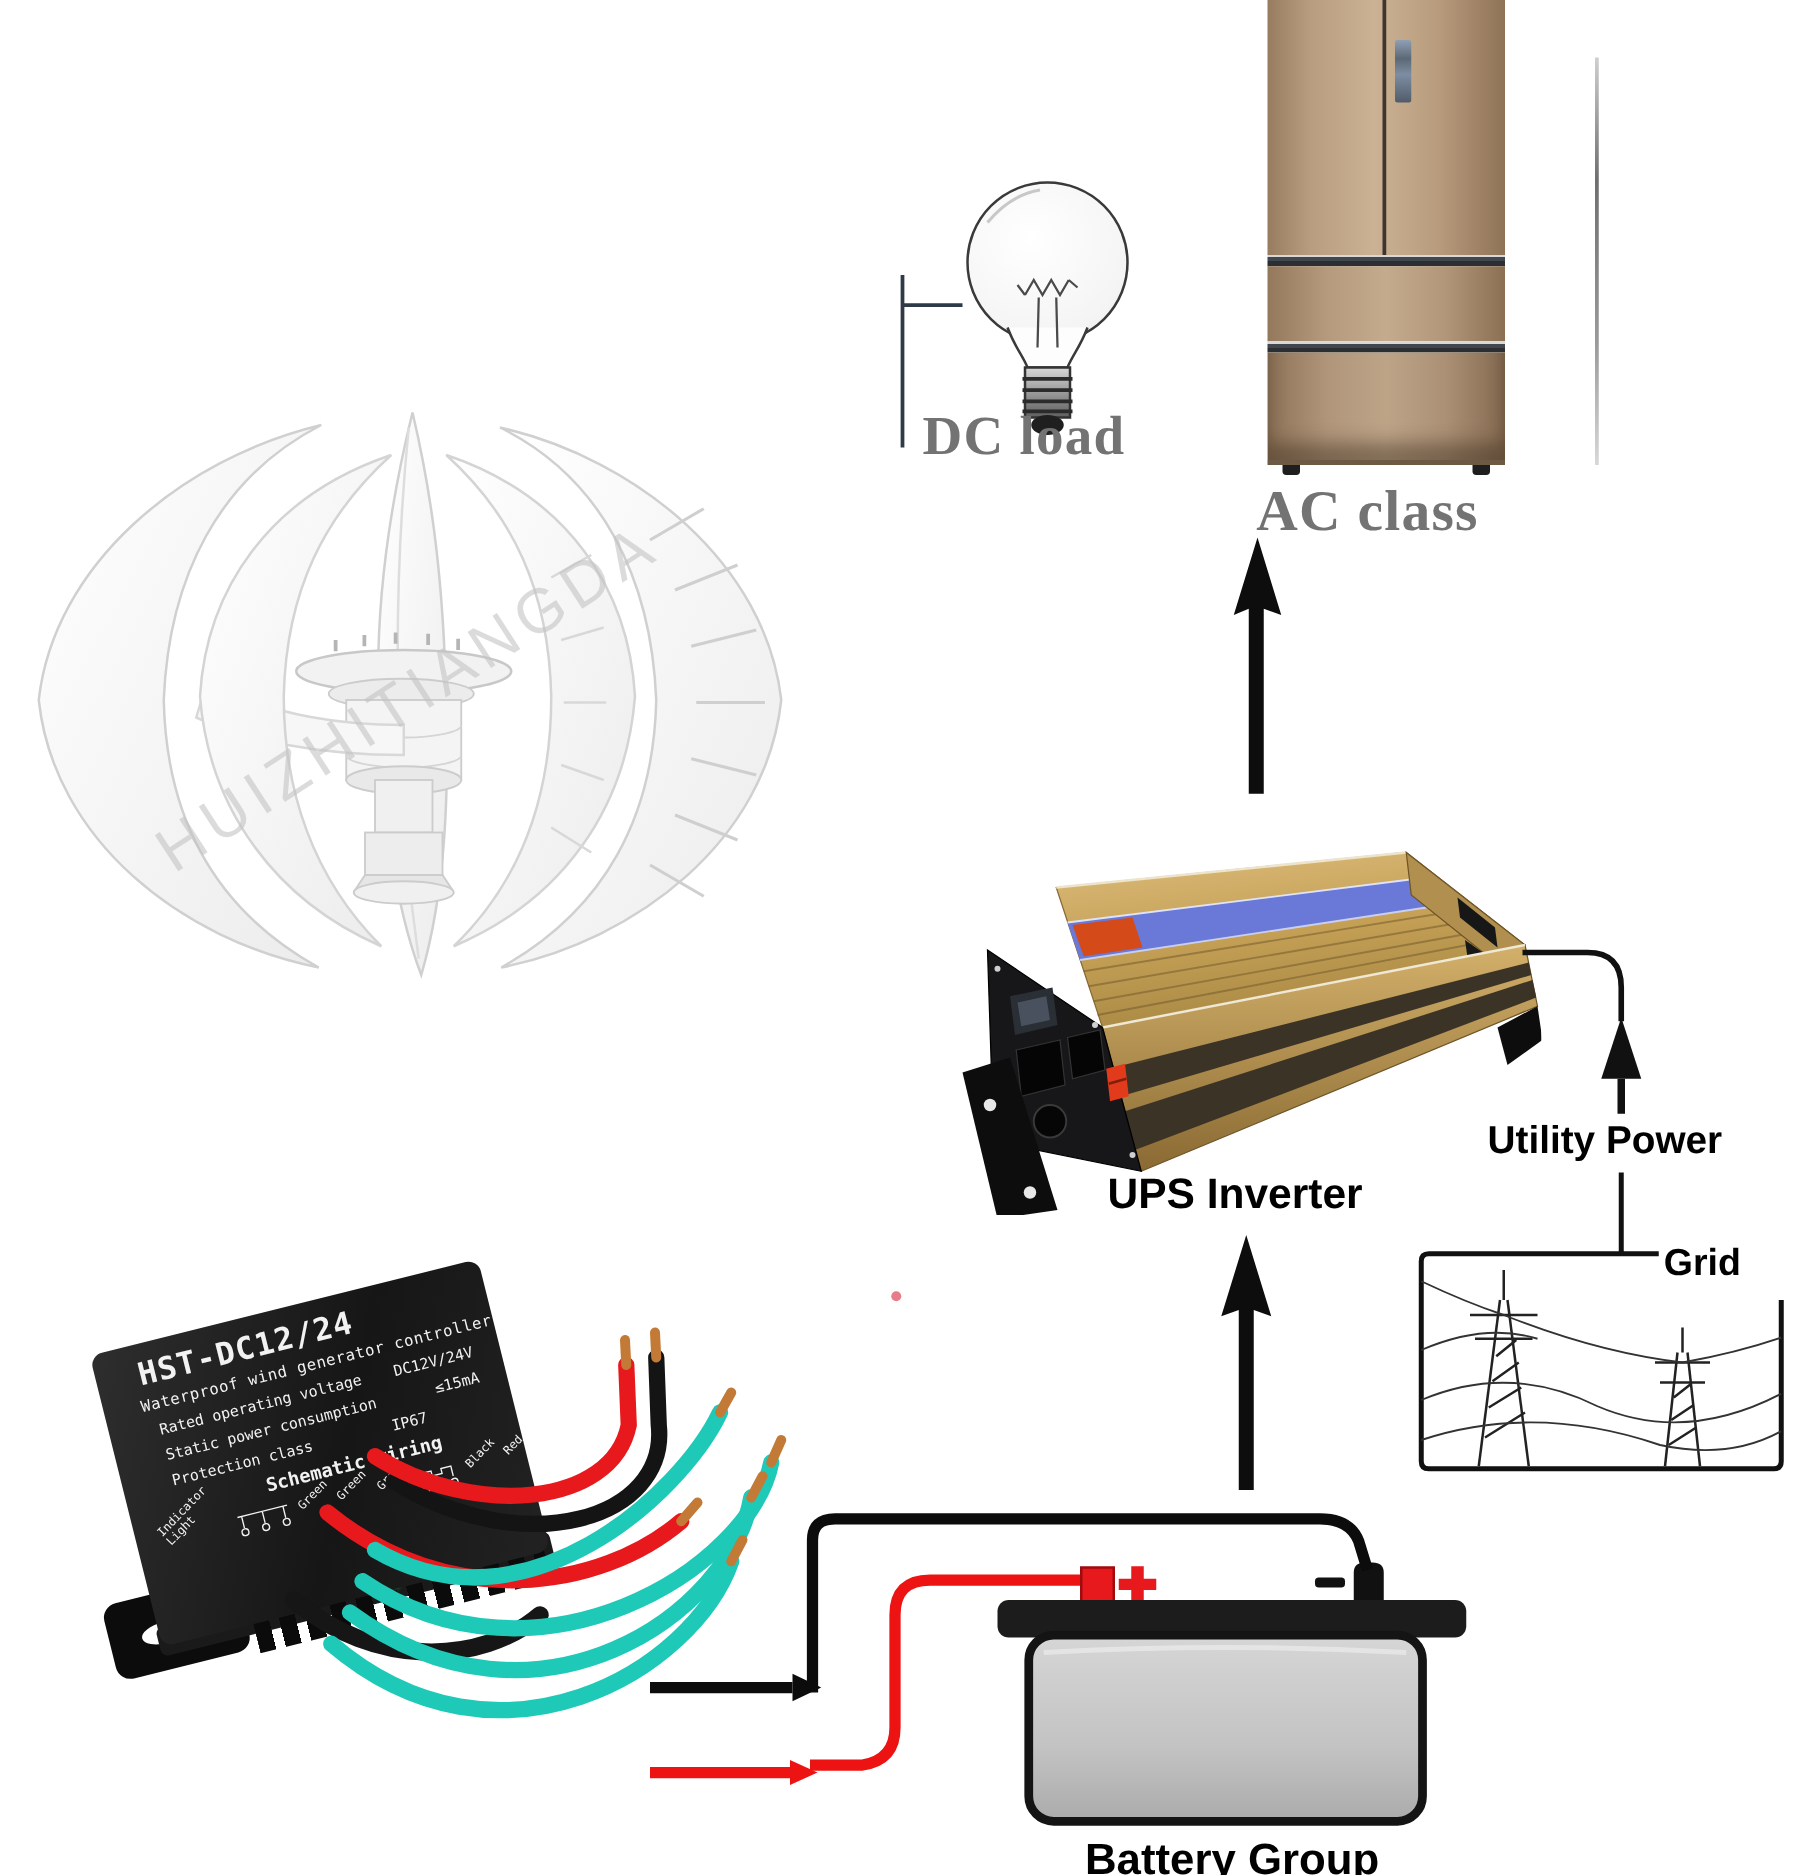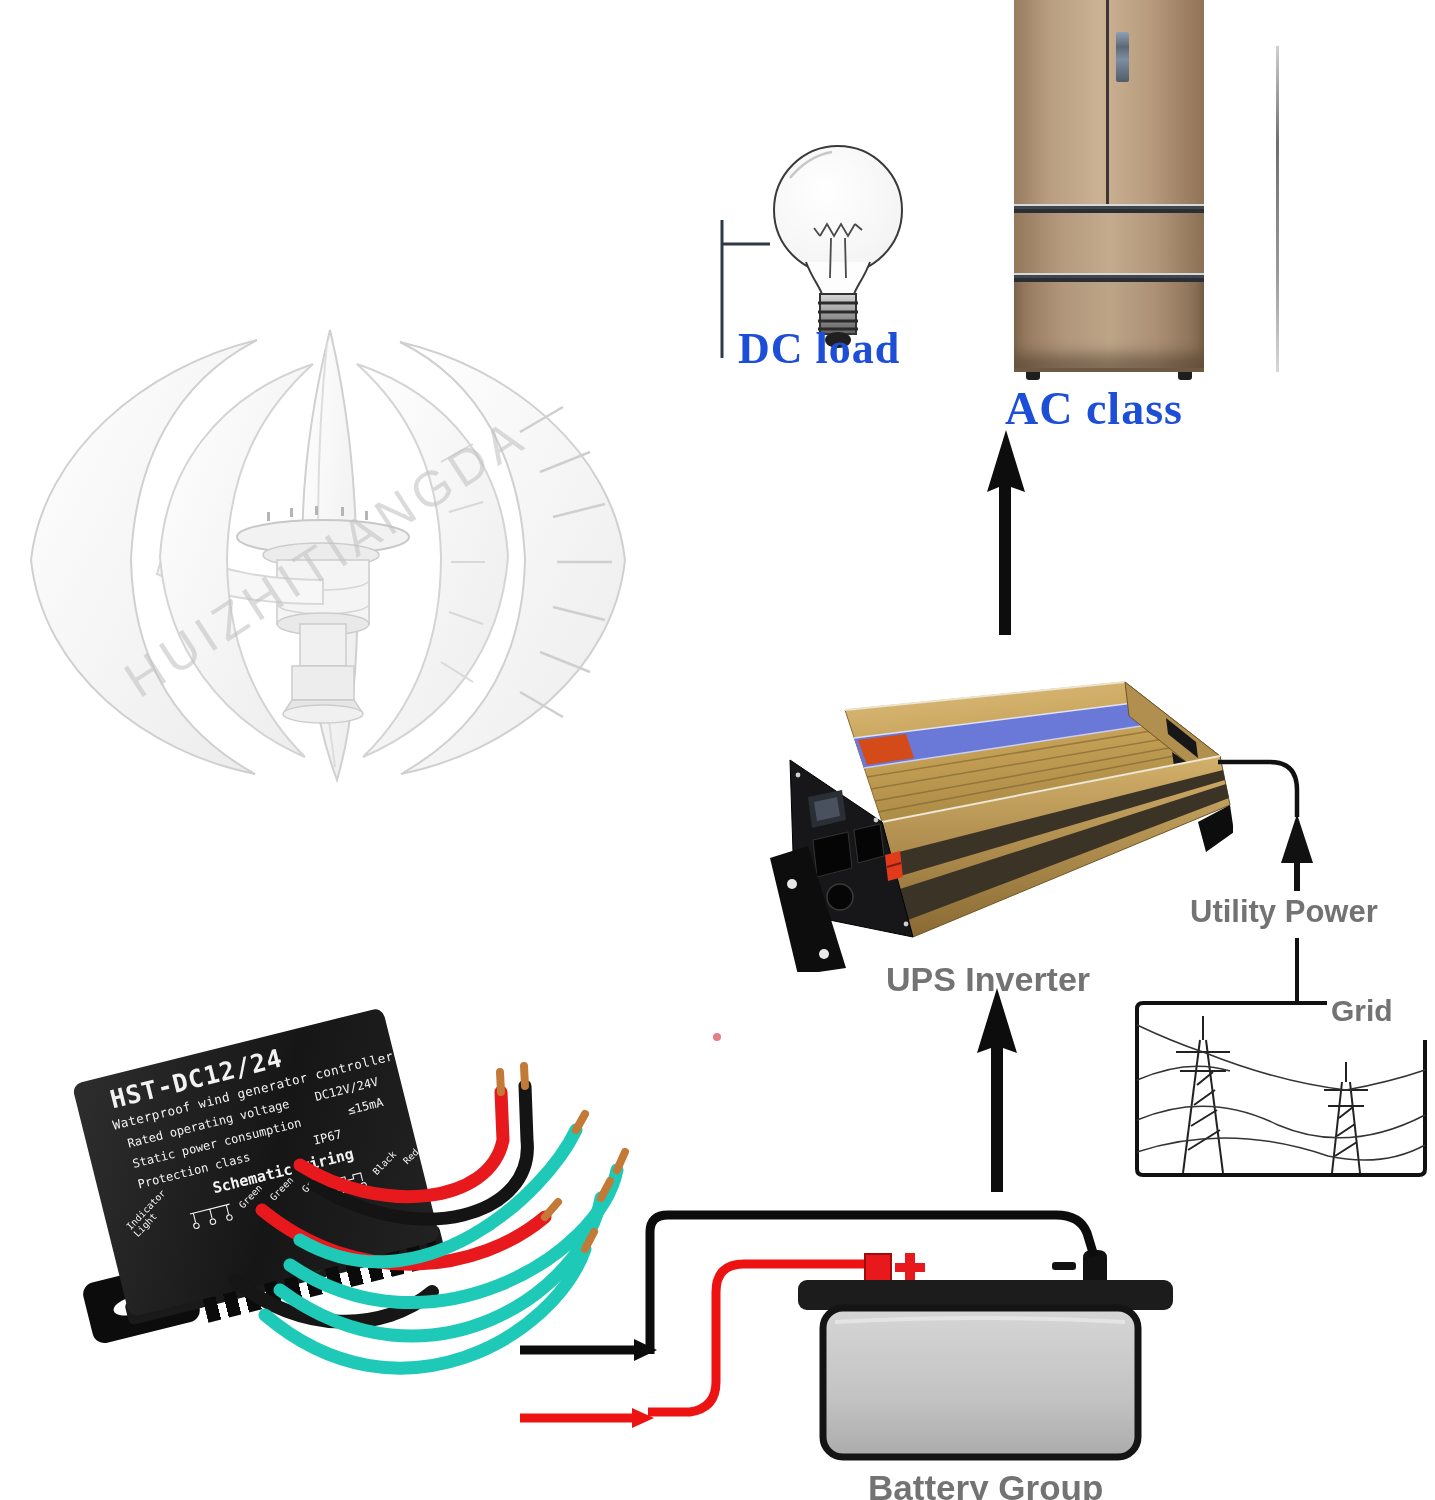--- a/index.html
+++ b/index.html
@@ -1,20 +1,20 @@
 <!DOCTYPE html>
 <html><head>
 <meta charset="utf-8">
 <style>
   html,body{margin:0;padding:0;background:#fff;}
   #canvas{position:relative;width:1435px;height:1500px;background:#ffffff;overflow:hidden;
           font-family:"Liberation Sans",sans-serif;}
   .abs{position:absolute;}
-  .label-serif{font-family:"Liberation Serif",serif;font-weight:bold;color:#1d4ed8;white-space:nowrap;}
-  .label-sans{font-family:"Liberation Sans",sans-serif;font-weight:bold;color:#737373;white-space:nowrap;}
+  .label-serif{font-family:"Liberation Serif",serif;font-weight:bold;color:#737373;white-space:nowrap;}
+  .label-sans{font-family:"Liberation Sans",sans-serif;font-weight:bold;color:#000000;white-space:nowrap;}
 
   
   #fridge{left:1014px;top:0;width:190px;height:380px;}
   .fr-doors{position:absolute;left:0;top:0;width:190px;height:204px;
     background:linear-gradient(90deg,#977c5f 0%,#b89d80 18%,#cbb294 45%,#b89b7d 72%,#8f7356 100%);}
   .fr-seam{position:absolute;left:92px;top:0;width:3px;height:204px;background:rgba(38,33,28,.85);}
   .fr-display{position:absolute;left:102px;top:32px;width:13px;height:50px;border-radius:2px;
     background:linear-gradient(180deg,#8fa0b5 0%,#5d6875 30%,#7d8ea3 55%,#515c69 100%);}
   .fr-div{position:absolute;left:0;width:190px;height:9px;
     background:linear-gradient(180deg,#d8d8d8 0 2px,#42464d 2px 5px,#2b2e33 5px 9px);}
@@ -24,21 +24,21 @@
     background:linear-gradient(90deg,#8d7257 0%,#b0957a 25%,#bda487 50%,#ab9075 75%,#846a50 100%);
     box-shadow:inset 0 -14px 14px rgba(60,45,30,.45);}
   .fr-edge{position:absolute;left:0;top:368px;width:190px;height:4px;background:#6e5a44;}
   .fr-foot{position:absolute;top:372px;width:14px;height:8px;background:#1e1e1e;border-radius:0 0 3px 3px;}
 
   #photo-edge-line{left:1276px;top:46px;width:3px;height:326px;
     background:linear-gradient(180deg,#cfcfcf,#6f6f6f 30%,#9a9a9a 70%,#d8d8d8);}
 
   #dc-load-label{left:738px;top:323px;font-size:44px;letter-spacing:1px;}
   #ac-load-label{left:1005px;top:382px;font-size:46px;letter-spacing:1px;}
-  #ups-label{left:886px;top:936px;font-size:34px;margin-top:24px;}
+  #ups-label{left:886px;top:936px;font-size:34px;}
   #utility-label{left:1190px;top:894px;font-size:31px;}
   #grid-label{left:1331px;top:994px;font-size:30px;text-align:center;}
   #battery-label{left:868px;top:1456px;font-size:35px;margin-top:12px;}
 
   
   #controller{left:48px;top:1072px;width:480px;height:420px;transform:rotate(-14deg);
     transform-origin:0 0;}
   .ctl-flange{position:absolute;left:-20px;top:215px;width:110px;height:62px;background:#0c0c0c;
     border-radius:12px;}
   .ctl-hole{position:absolute;left:26px;top:24px;width:38px;height:17px;background:#fdfdfd;border-radius:50%;}

